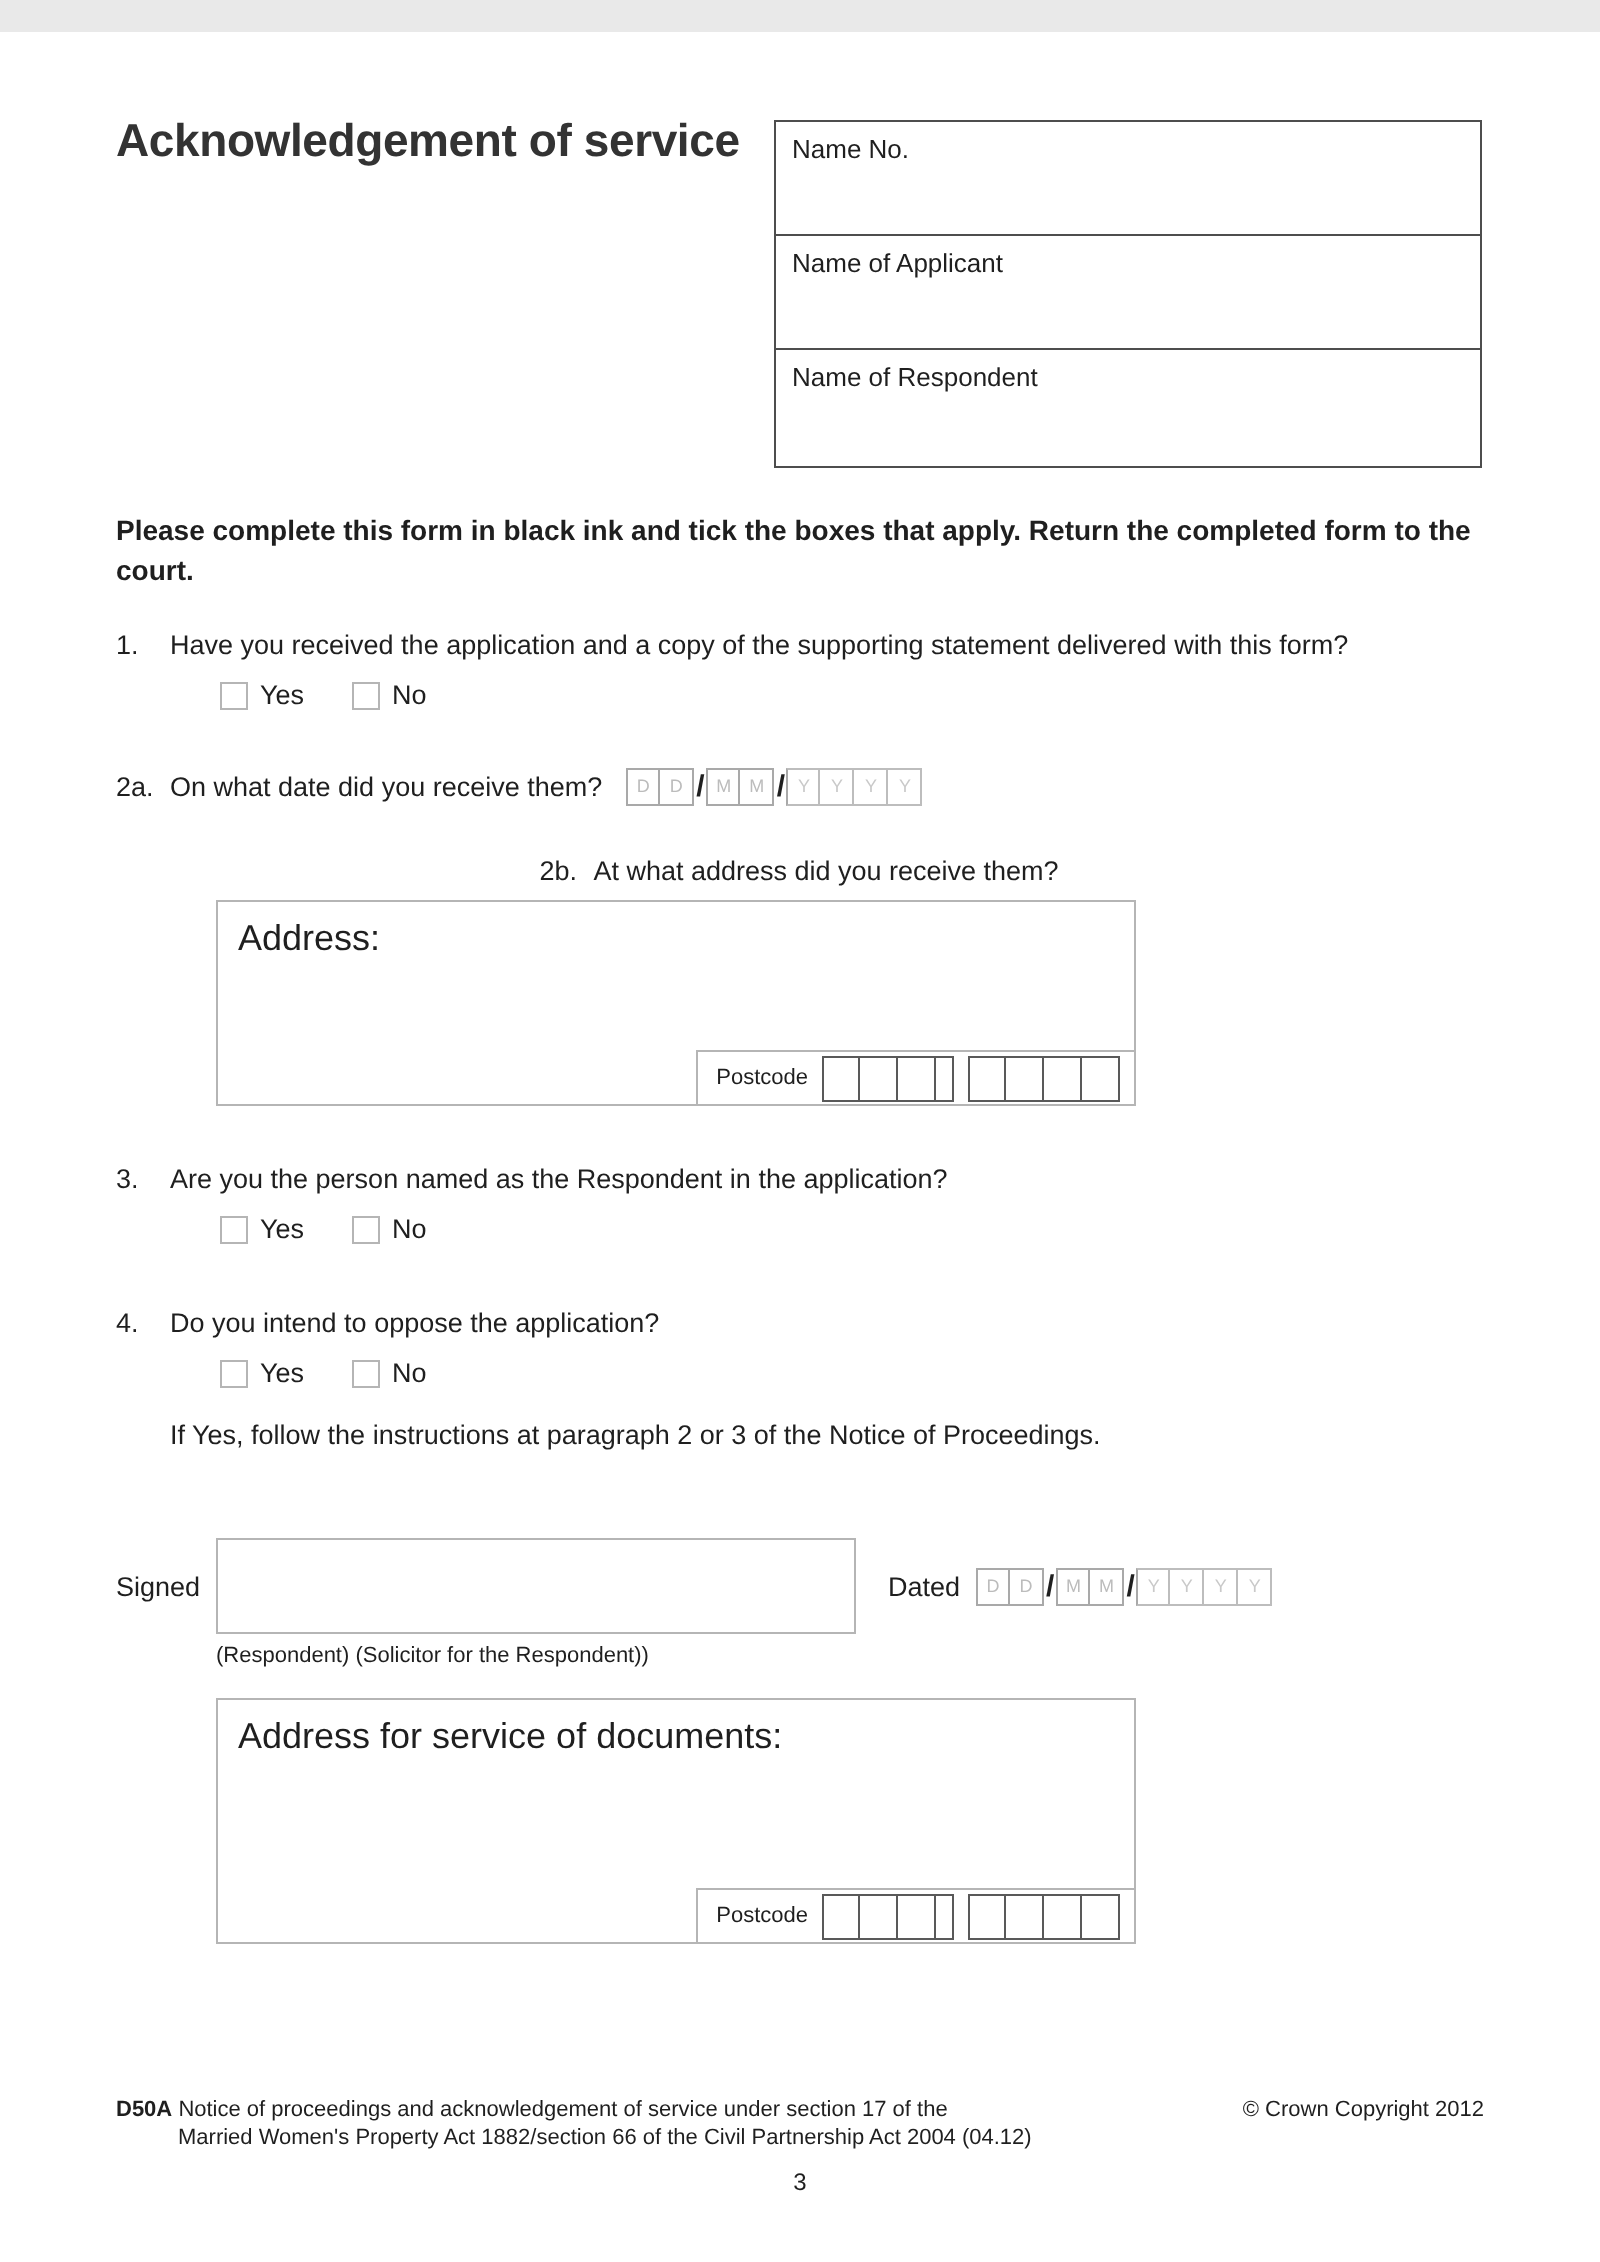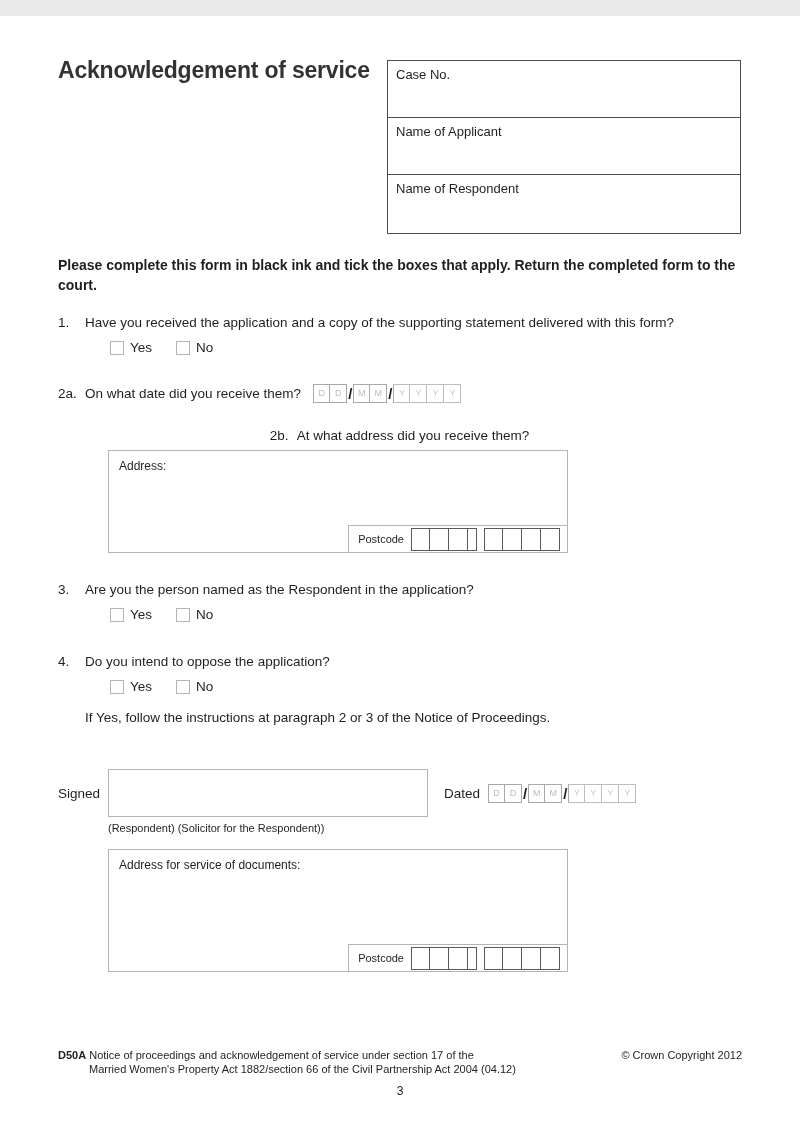--- a/index.html
+++ b/index.html
@@ -48,21 +48,21 @@
   .date-boxes{display:flex;align-items:center;margin-left:12px;}
   .date-group{display:flex;}
   .date-cell{width:17px;height:19px;border:1px solid var(--cell-border);border-left:none;display:flex;align-items:center;justify-content:center;font-size:9px;color:var(--placeholder);background:#fff;}
   .date-group .date-cell:first-child{border-left:1px solid var(--cell-border);}
   .date-slash{font-weight:bold;font-size:15px;margin:0 1px;color:var(--text);}
   .date-cell.yy{border-color:#bdbdbd;color:#c9c9c9;}
   
   .address-box{position:relative;margin-left:50px;width:460px;border:1px solid var(--border-light);background:#fff;}
   .address-box.receive{margin-top:5px;height:103px;}
   .address-box.service{margin-top:15px;height:123px;}
-  .box-label{display:inline-block;padding:8px 0 0 10px;font-size:12px;}
+  .box-label{display:inline-block;padding:8px 0 0 10px;font-size:18px;}
   .postcode-band{position:absolute;right:-1px;bottom:-1px;background:#fff;border:1px solid var(--border-light);display:flex;align-items:center;padding:2px 7px 2px 9px;column-gap:7px;height:28px;}
   .pc-label{font-size:11px;}
   .pc-group{display:flex;}
   .pc-cell{width:19px;height:23px;border:1px solid var(--pc-border);border-left:none;background:#fff;}
   .pc-group .pc-cell:first-child{border-left:1px solid var(--pc-border);}
   .pc-cell.narrow{width:9px;}
   
   .signed-row{display:flex;align-items:center;margin-top:42px;font-size:13.5px;}
   .signed-label{width:50px;flex:0 0 50px;}
   .signed-box{width:320px;height:48px;border:1px solid var(--border-light);background:#fff;}
@@ -80,21 +80,21 @@
 <body>
 
 <div class="page">
   <div class="content">
 
     <div class="header">
       <h1 class="form-title">Acknowledgement of service</h1>
       <div class="court-table">
         <div class="ct-row1">
           <div class="ct-case">
-            <span>Case No.</span>
+            <span>Name No.</span>
           </div>
         </div>
         <div class="ct-applicant">
           <span>Name of Applicant</span>
         </div>
         <div class="ct-respondent">
           <span>Name of Respondent</span>
         </div>
       </div>
     </div>

